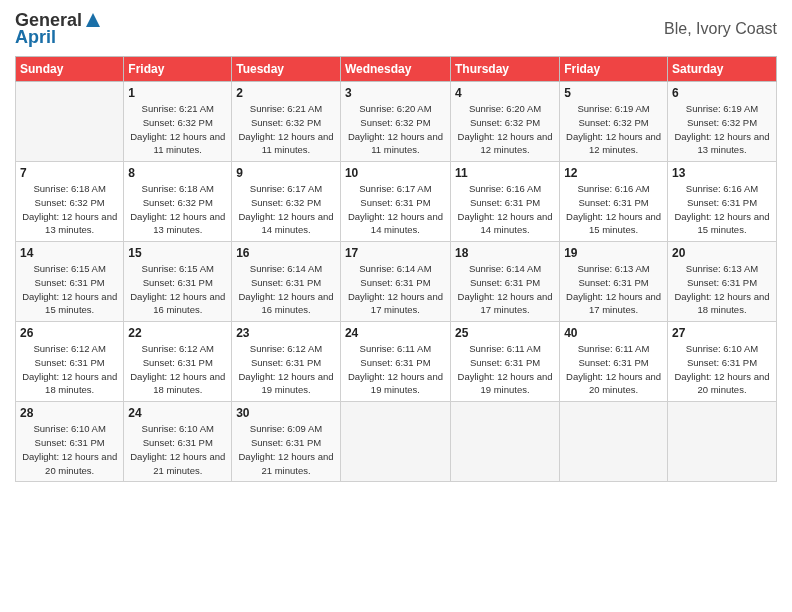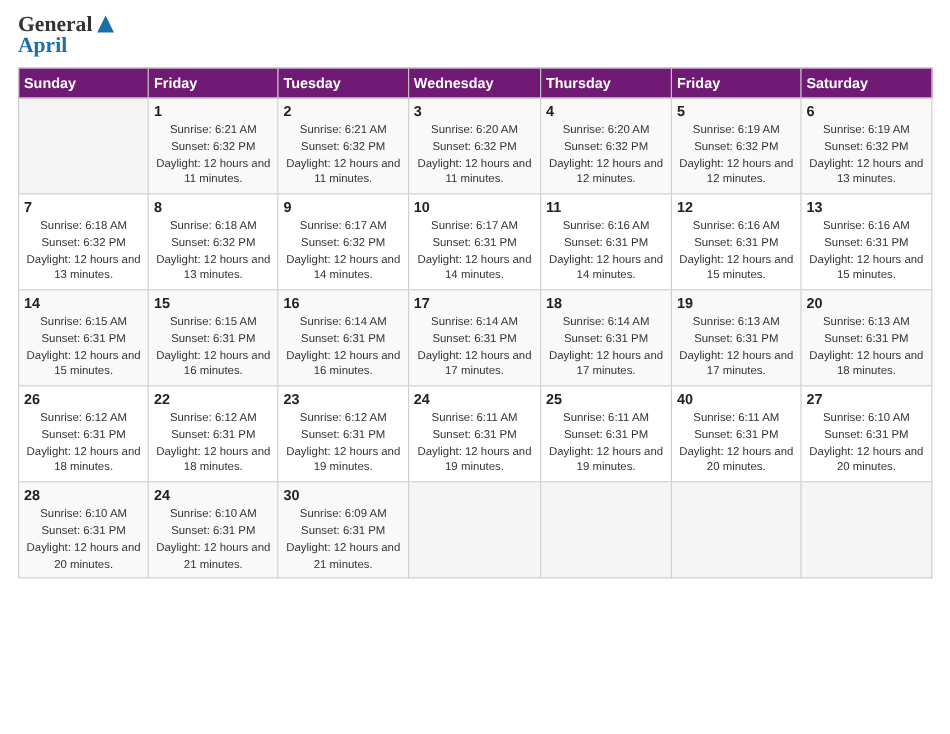--- a/index.html
+++ b/index.html
@@ -12,21 +12,20 @@
     }
     .container {
       width: 792px;
       padding: 10px 15px 10px 15px;
     }
     .header {
       display: flex;
       justify-content: space-between;
       align-items: center;
       margin-bottom: 8px;
-      font-family: Liberation Serif, serif;
     }
     .logo {
       display: flex;
       flex-direction: column;
       align-items: flex-start;
     }
     .title-block {
       text-align: right;
     }
     .title-month {
@@ -38,21 +37,21 @@
     .title-location {
       font-size: 16px;
       color: #555;
     }
     table {
       width: 100%;
       border-collapse: collapse;
       font-size: 10.5px;
     }
     thead tr th {
-      background-color: #701a75;
+      background-color: #ef4444;
       color: #fff;
       padding: 5px 4px;
       text-align: left;
       font-size: 12px;
       font-weight: bold;
       border: 1px solid #c0c0c0;
     }
     tbody tr td {
       border: 1px solid #d0d0d0;
       vertical-align: top;
@@ -88,20 +87,21 @@
     <div class="logo">
       <div style="display:flex;align-items:center;">
         <span style="font-size:18px;font-weight:bold;color:#333;">General</span>
         <svg width="18" height="18" viewBox="0 0 18 18" style="margin-left:2px;margin-top:-2px;">
           <polygon points="2,16 9,2 16,16" fill="#1a6fa8"></polygon>
         </svg>
       </div>
       <span style="font-size:18px;font-weight:bold;color:#1a6fa8;margin-top:-4px;">April</span>
     </div>
     <div class="title-block">
+      <div class="title-location">Ble, Ivory Coast</div>
     </div>
   </div>
 
   <table>
     <thead>
       <tr>
         <th>Sunday</th>
         <th>Friday</th>
         <th>Tuesday</th>
         <th>Wednesday</th>

